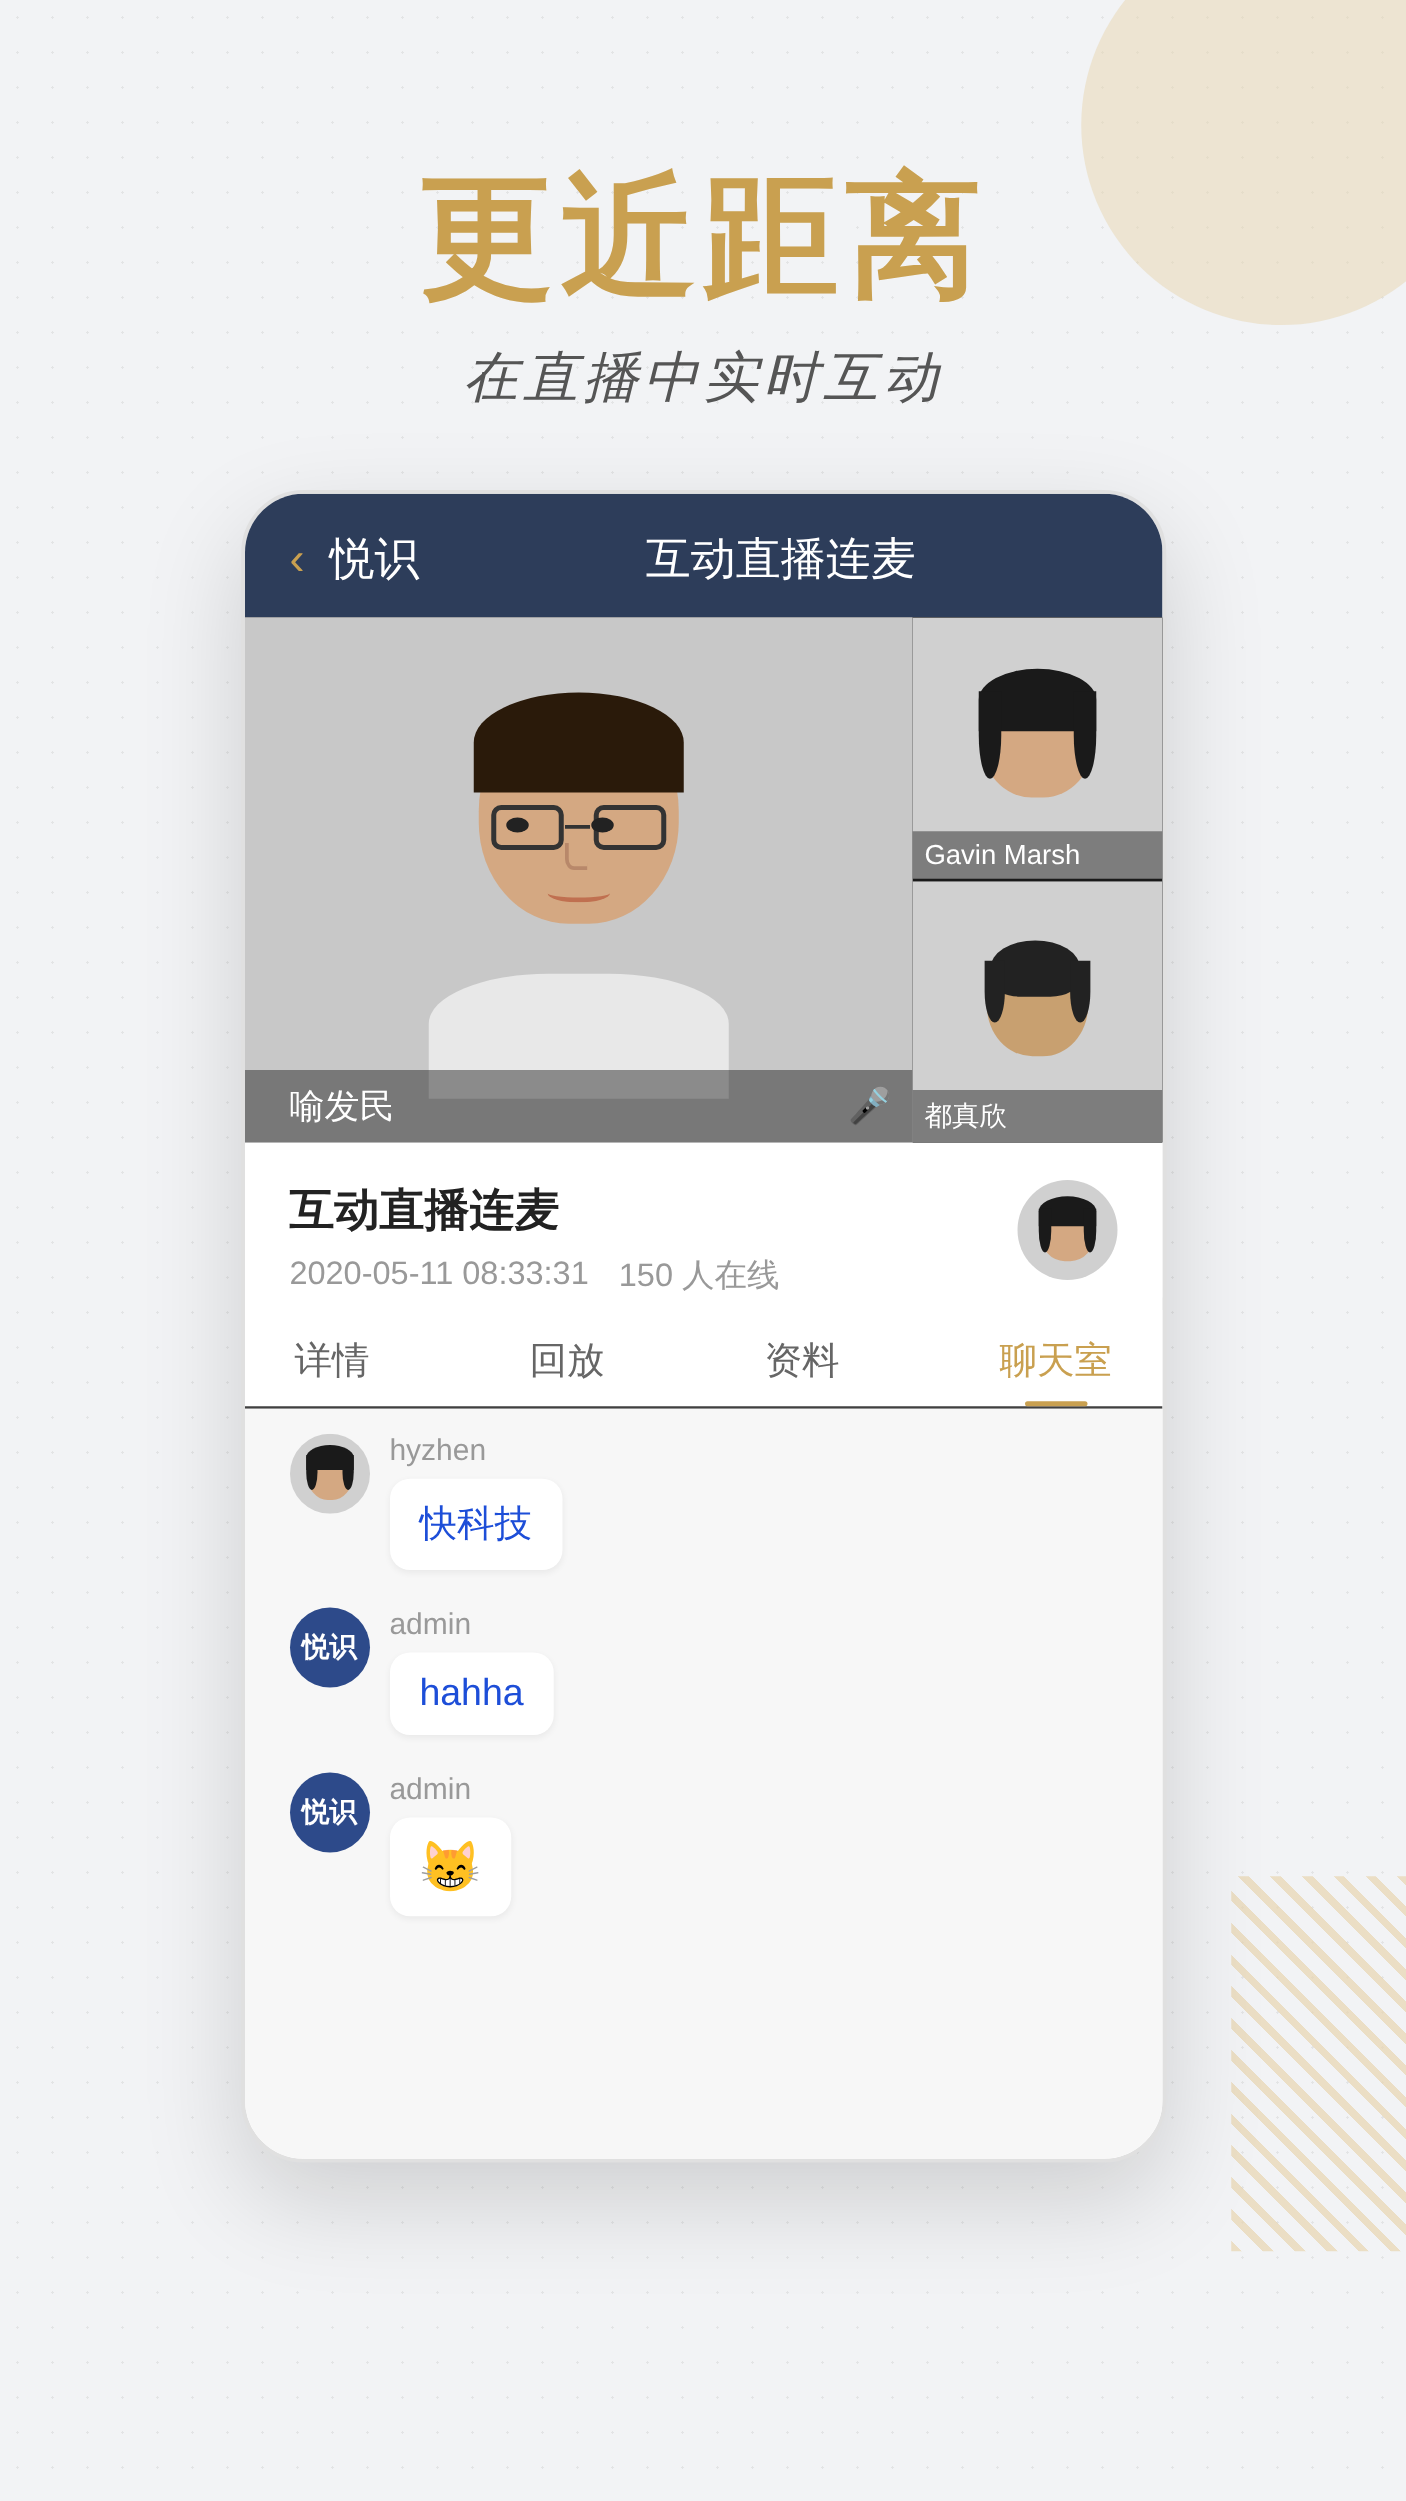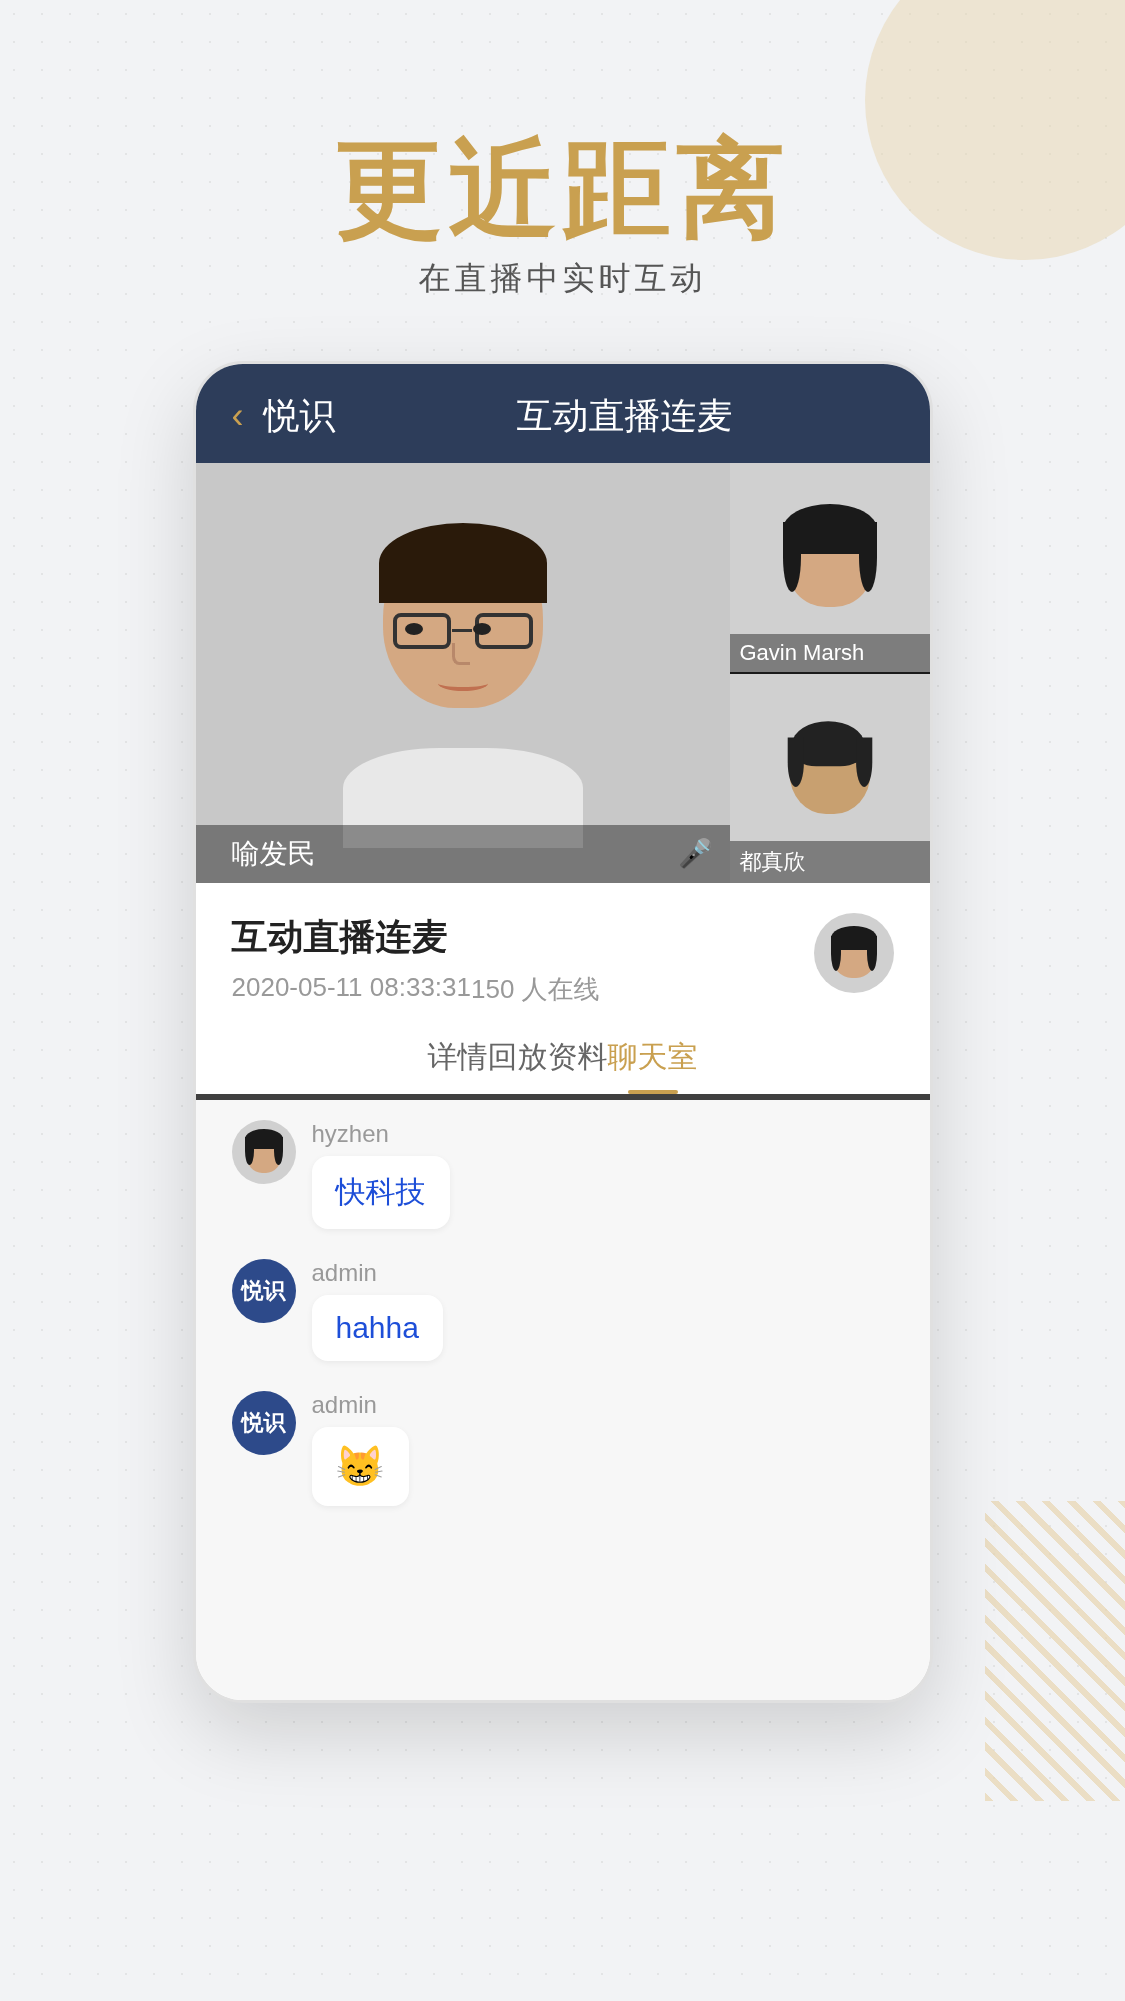--- a/index.html
+++ b/index.html
@@ -56,24 +56,25 @@
       z-index: 1;
     }
     .hero-title {
       font-size: 108px;
       font-weight: 700;
       color: #c9a050;
       letter-spacing: 6px;
       line-height: 1.1;
     }
     .hero-subtitle {
-      font-size: 32px;
+      font-size: 44px;
       color: #555;
-      margin-top: 8px;
+      margin-top: 24px;
       letter-spacing: 4px;
+      font-style: italic;
     }
 
     
     .phone-container {
       position: relative;
       margin: 0 auto;
       width: 740px;
       z-index: 2;
     }
     .phone-mockup {
@@ -322,40 +323,41 @@
     .stream-title {
       font-size: 36px;
       font-weight: 600;
       color: #222;
     }
     .stream-meta {
       font-size: 26px;
       color: #999;
       margin-top: 10px;
       display: flex;
+      gap: 24px;
     }
     .avatar-circle {
       width: 80px;
       height: 80px;
       border-radius: 50%;
       background: #d0d0d0;
       overflow: hidden;
       display: flex;
       align-items: center;
       justify-content: center;
     }
 
     
     .tabs-section {
       background: #fff;
       display: flex;
       align-items: center;
-      justify-content: center;
+      justify-content: space-between;
       padding: 20px 40px 0;
-      border-bottom: 6px solid #404040;
+      border-bottom: 2px solid #404040;
       margin-top: 10px;
     }
     .tab-item {
       font-size: 30px;
       color: #666;
       padding-bottom: 16px;
       cursor: pointer;
       position: relative;
     }
     .tab-item.active {

